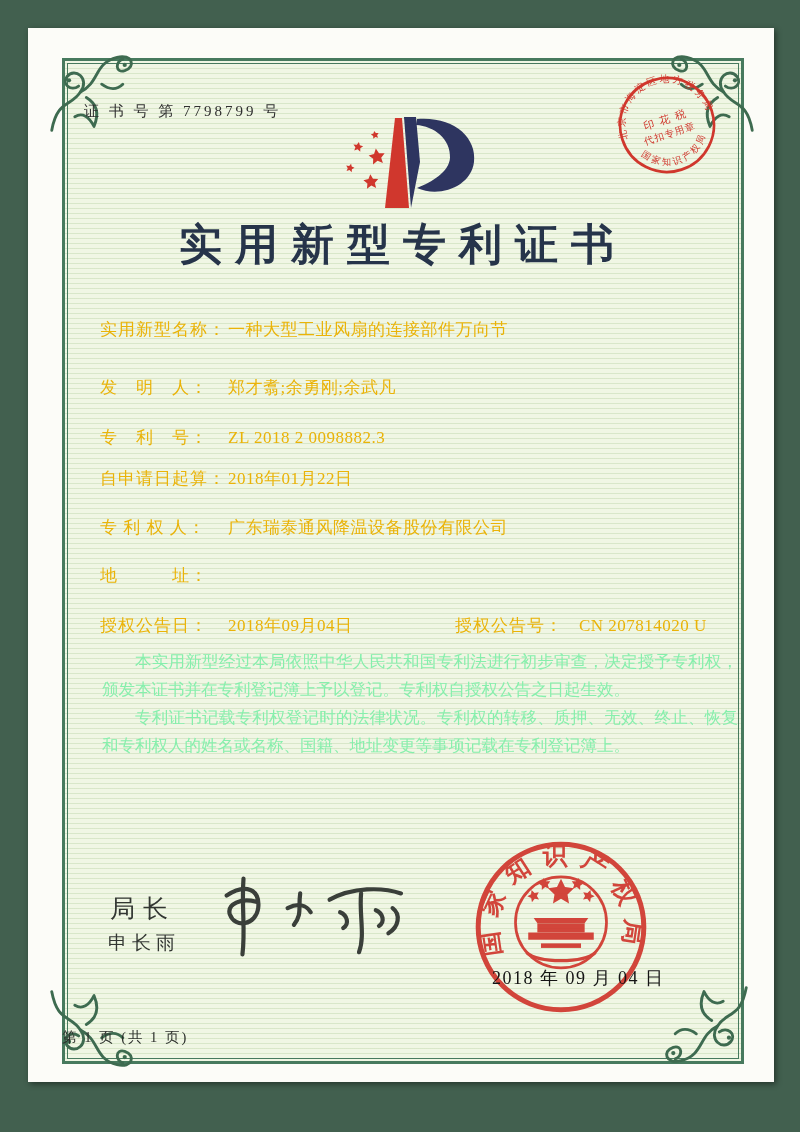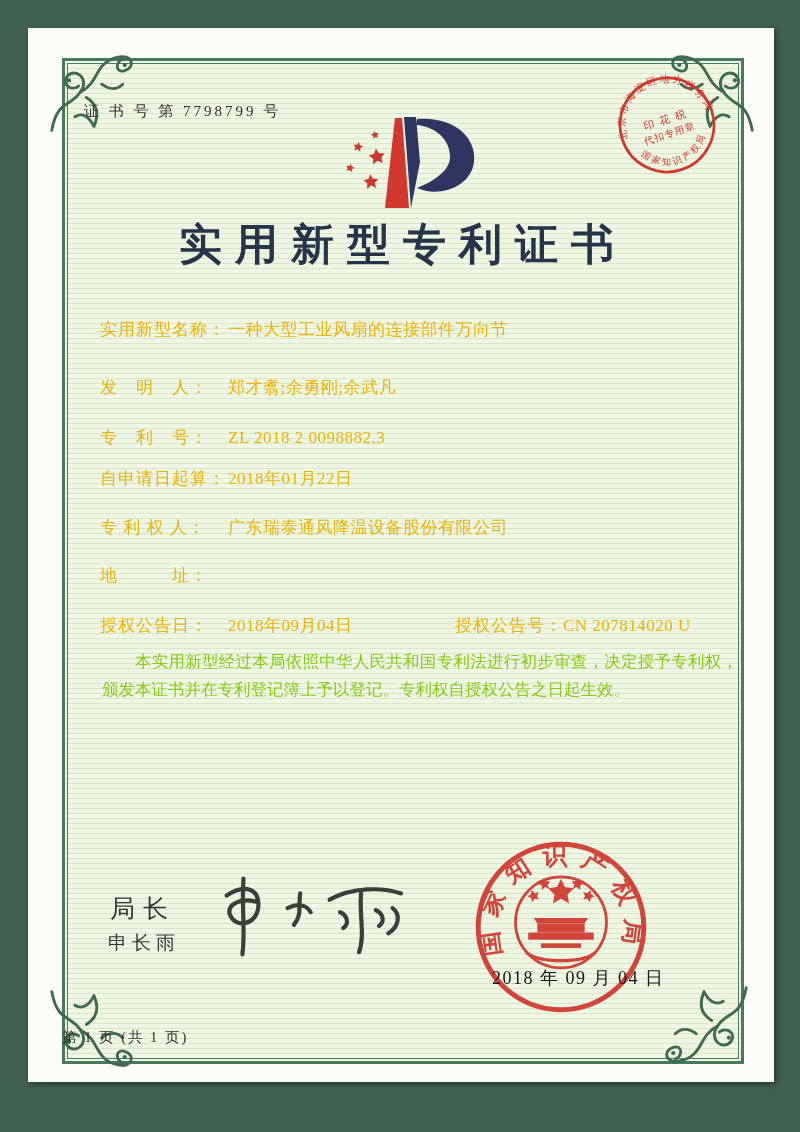--- a/index.html
+++ b/index.html
@@ -39,21 +39,21 @@
   }
   .row{position:absolute;left:100px;right:62px;display:flex;align-items:baseline;
     font-size:17px;color:#eab308;}
   .row .lbl{white-space:pre;min-width:128px;letter-spacing:1px;}
   .row .val{letter-spacing:.5px;}
   .r1{top:318px;}.r2{top:376px;}.r3{top:426px;}.r4{top:467px;}
   .r5{top:516px;}.r6{top:564px;}.r7{top:614px;}
   .pair2{position:absolute;left:355px;top:0;display:flex;align-items:baseline;}
   .paras{
     position:absolute;left:102px;right:62px;top:648px;z-index:6;
-    font-size:16.5px;line-height:28px;color:#84cc16;text-align:justify;
+    font-size:16.5px;line-height:28px;color:#86efac;text-align:justify;
   }
   .paras p{margin:0;text-indent:2em;}
   .sig-title{position:absolute;left:110px;top:892px;font-size:25px;
     letter-spacing:8px;color:#323632;z-index:6;}
   .sig-name{position:absolute;left:108px;top:930px;font-size:19px;
     letter-spacing:5px;color:#323632;z-index:6;}
   .autograph{position:absolute;left:212px;top:864px;width:210px;height:105px;z-index:7;}
   .tax-seal{position:absolute;left:616px;top:74px;width:102px;height:102px;z-index:7;}
   .big-seal{position:absolute;left:470px;top:836px;width:182px;height:182px;z-index:6;}
   .seal-date{
@@ -157,27 +157,28 @@
   <span class="lbl">专 利 权 人：</span>
   <span class="val">广东瑞泰通风降温设备股份有限公司</span>
 </div>
 <div class="row r6">
   <span class="lbl">地　　　址：</span>
 </div>
 <div class="row r7">
   <span class="lbl">授权公告日：</span>
   <span class="val">2018年09月04日</span>
   <span class="pair2">
-    <span class="lbl" style="min-width:0;margin-right:0">授权公告号：</span>
+    <span class="lbl" style="min-width:0;margin-right:16px">授权公告号：</span>
     <span class="val">CN 207814020 U</span>
   </span>
 </div>
 
 <div class="paras">
   <p>本实用新型经过本局依照中华人民共和国专利法进行初步审查，决定授予专利权，颁发本证书并在专利登记簿上予以登记。专利权自授权公告之日起生效。</p>
+  <p>专利证书记载专利权登记时的法律状况。专利权的转移、质押、无效、终止、恢复和专利权人的姓名或名称、国籍、地址变更等事项记载在专利登记簿上。</p>
 </div>
 
 <div class="sig-title">局长</div>
 <div class="sig-name">申长雨</div>
 
 <svg class="autograph" viewBox="0 0 200 100" fill="none" stroke="#3a3f3a" stroke-width="4" stroke-linecap="round" stroke-linejoin="round">
   <path d="M30,14 C28,42 32,62 29,86"></path>
   <path d="M14,30 C32,18 46,24 44,42 C42,58 22,62 17,48 C14,38 28,32 42,36"></path>
   <path d="M84,28 C82,42 86,48 78,58"></path>
   <path d="M72,42 C82,37 90,39 94,46"></path>

